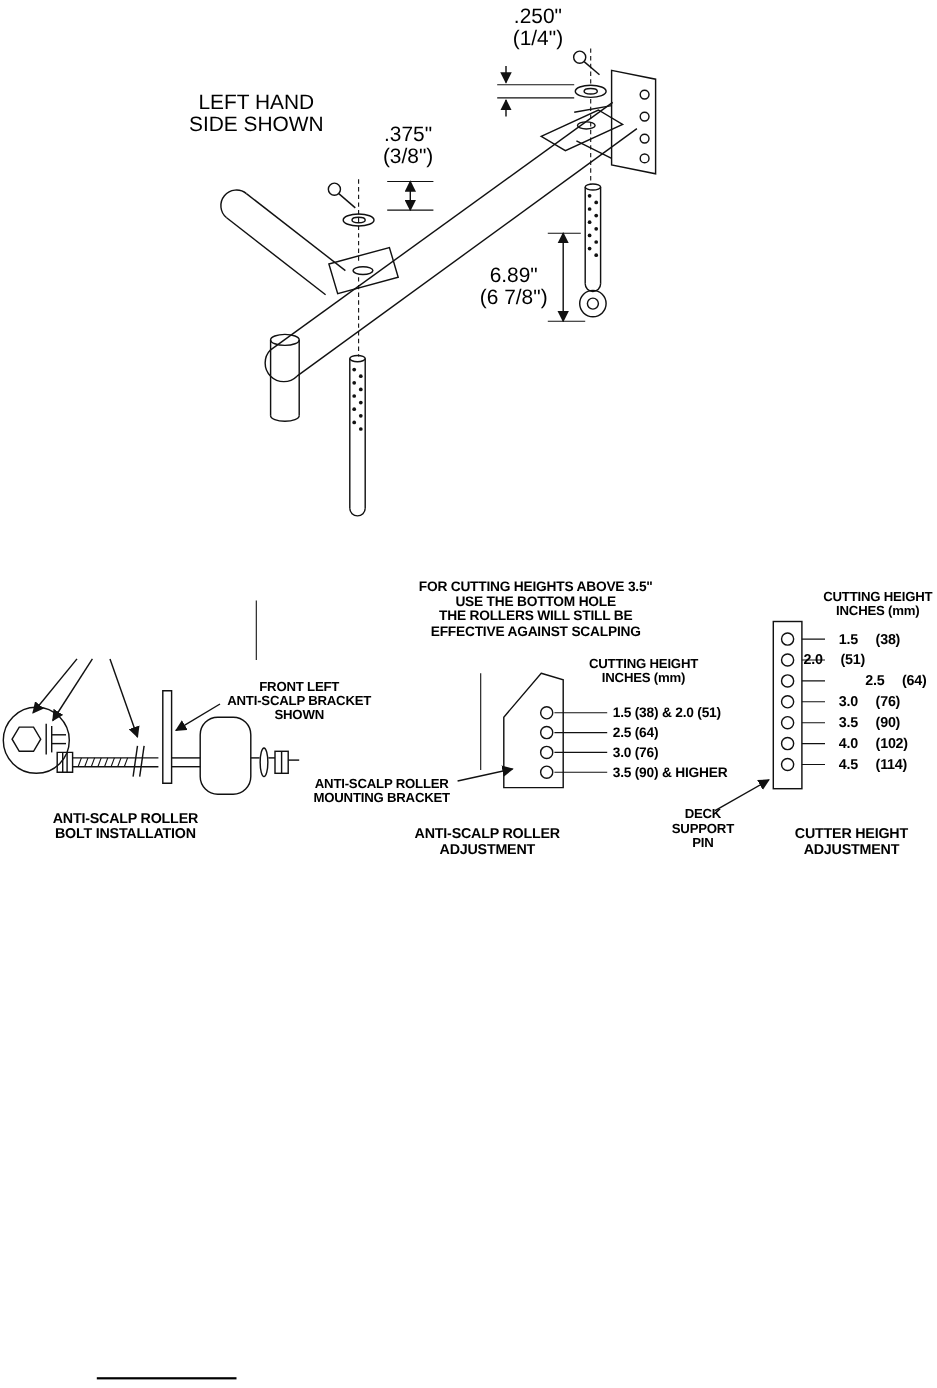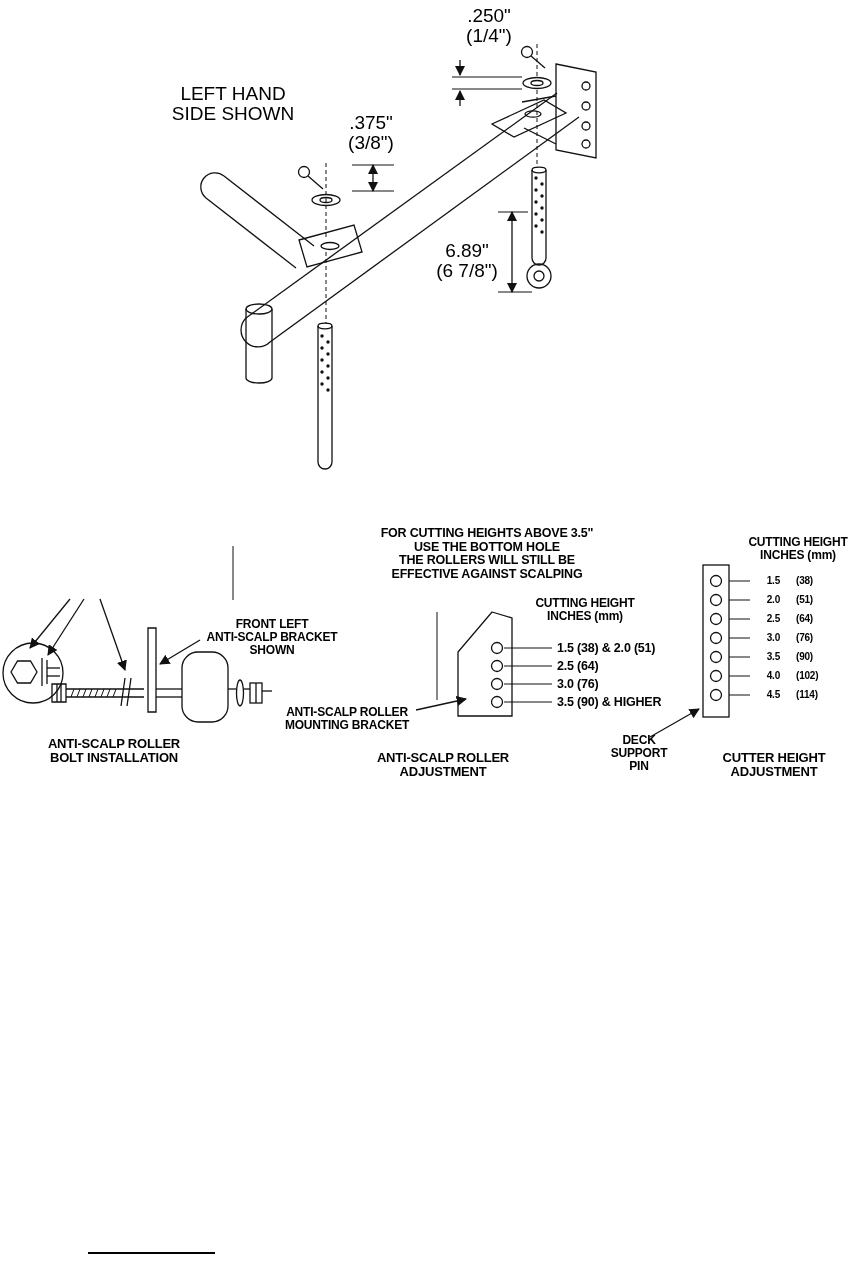--- a/index.html
+++ b/index.html
@@ -7,21 +7,21 @@
          font-family:"Liberation Sans",sans-serif;color:#000;}
   .stage svg{position:absolute;left:0;top:0;}
   .dim{position:absolute;text-align:center;font-size:19px;line-height:20px;font-weight:normal;white-space:nowrap;}
   .dim span{display:block;}
   .lbl{position:absolute;text-align:center;font-weight:bold;font-size:12px;line-height:13px;
        letter-spacing:-0.2px;white-space:nowrap;}
   .lbl span{display:block;}
   .note{font-size:12.5px;line-height:13.5px;}
   .cap{font-size:13px;line-height:14px;}
   .row{position:absolute;font-weight:bold;font-size:12.5px;line-height:14px;white-space:nowrap;letter-spacing:-0.2px;}
-  .hrow{position:absolute;display:flex;font-weight:bold;font-size:10px;line-height:14px;white-space:nowrap;letter-spacing:-0.2px;}
+  .hrow{position:absolute;display:flex;font-weight:bold;font-size:13px;line-height:14px;white-space:nowrap;letter-spacing:-0.2px;}
   .hrow .in{display:inline-block;width:28px;text-align:right;}
   .hrow .mm{display:inline-block;margin-left:16px;}
   .rule{position:absolute;background:#000;}
 </style>
 </head>
 <body>
 
 <div class="stage">
 
   <svg width="852" height="1262" viewBox="0 0 852 1262">
@@ -260,25 +260,25 @@
 
   <div class="lbl" style="left:733px;top:536px;width:130px;">
     <span>CUTTING HEIGHT</span>
     <span>INCHES (mm)</span>
   </div>
 
   <div class="hrow" style="left:752px;top:574px;">
     <span class="in">1.5</span>
     <span class="mm">(38)</span>
   </div>
-  <div class="hrow" style="left:752px;top:593px;justify-content:space-between;">
+  <div class="hrow" style="left:720px;top:593px;justify-content:space-between;">
     <span class="in">2.0</span>
     <span class="mm">(51)</span>
   </div>
-  <div class="hrow" style="left:752px;top:612px;">
+  <div class="hrow" style="left:776px;top:612px;">
     <span class="in">2.5</span>
     <span class="mm">(64)</span>
   </div>
   <div class="hrow" style="left:752px;top:631px;">
     <span class="in">3.0</span>
     <span class="mm">(76)</span>
   </div>
   <div class="hrow" style="left:752px;top:650px;">
     <span class="in">3.5</span>
     <span class="mm">(90)</span>

